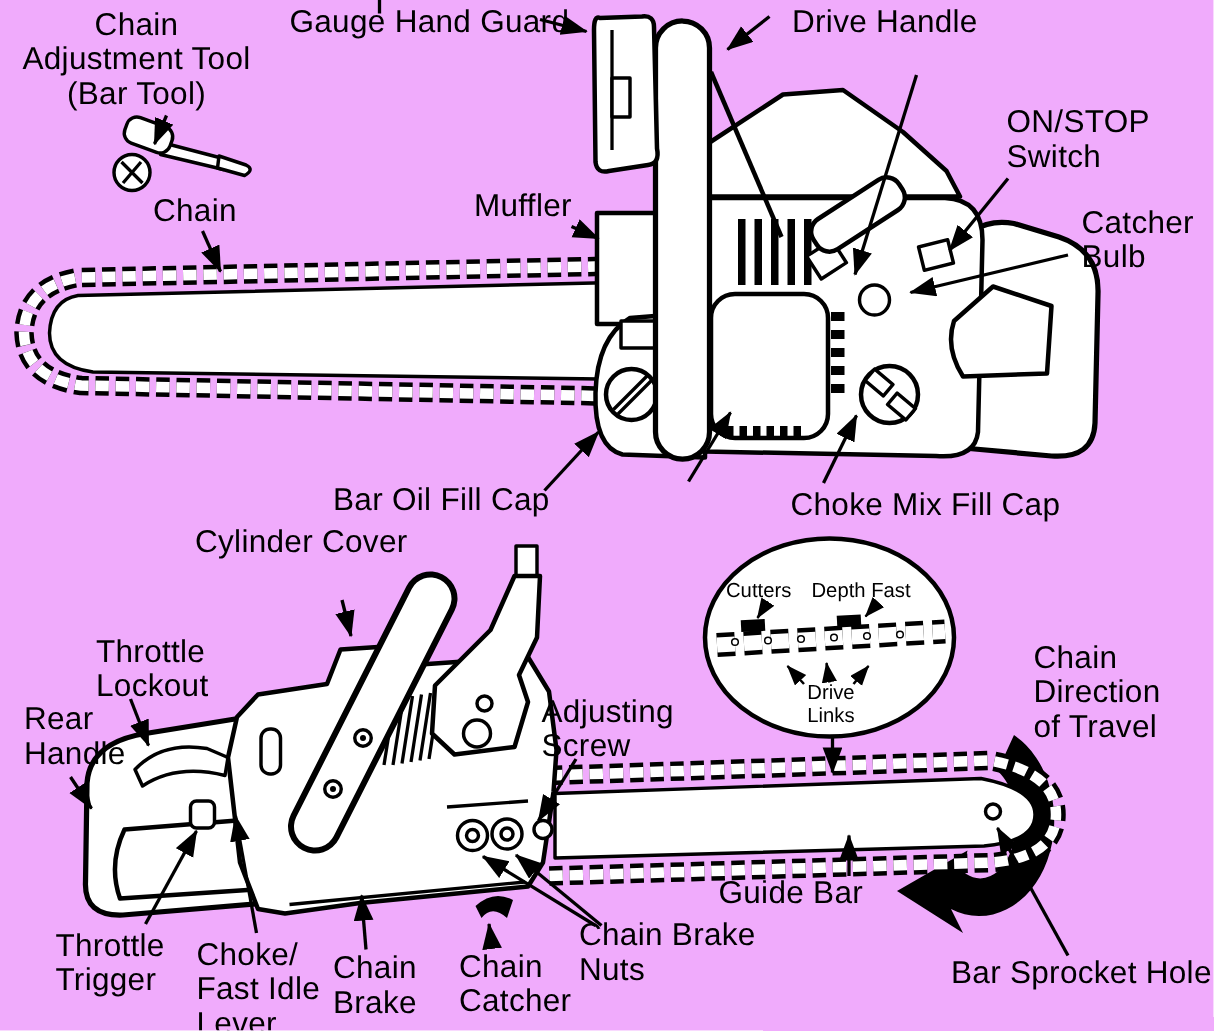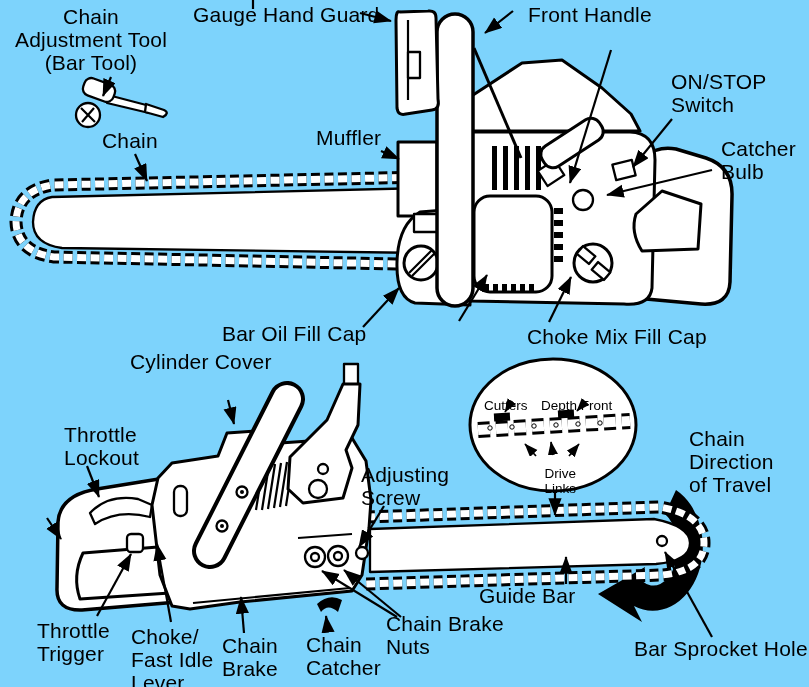--- a/index.html
+++ b/index.html
@@ -1,21 +1,21 @@
 <!DOCTYPE html>
 <html><head>
 <meta charset="utf-8">
 <style>
   html,body{margin:0;padding:0;background:#fff;}
-  .stage{position:relative;width:809px;height:687px;background:#7dd3fc;overflow:hidden;
+  .stage{position:relative;width:809px;height:687px;background:#f0abfc;overflow:hidden;
          font-family:"Liberation Sans",sans-serif;}
   .stage svg{position:absolute;left:0;top:0;}
   .lbl{position:absolute;font:400 21px/23px "Liberation Sans",sans-serif;color:#000;
        white-space:pre-line;letter-spacing:0.2px;}
-  .lbl.small{font:400 13.5px/15px "Liberation Sans",sans-serif;letter-spacing:0;margin-top:12px;}
+  .lbl.small{font:400 13.5px/15px "Liberation Sans",sans-serif;letter-spacing:0;}
   .o {fill:#fff;stroke:#000;stroke-width:3;stroke-linejoin:round;}
   .o2{fill:#fff;stroke:#000;stroke-width:2.3;stroke-linejoin:round;}
   .o4{fill:#fff;stroke:#000;stroke-width:3.5;stroke-linejoin:round;}
   .ln{fill:none;stroke:#000;stroke-width:2.2;}
   .ln3{fill:none;stroke:#000;stroke-width:3;}
   .arr{fill:none;stroke:#000;stroke-width:2.2;marker-end:url(#ah);}
   .arrS{fill:none;stroke:#000;stroke-width:1.7;marker-end:url(#ah);}
   .chB{fill:none;stroke:#000;stroke-width:13;stroke-dasharray:9 4.5;}
   .chW{fill:none;stroke:#fff;stroke-width:7;stroke-dasharray:9 4.5;}
   .blk{fill:#000;stroke:none;}
@@ -214,50 +214,52 @@
     <path d="M401 617 L344 570" class="arr"></path>
     <path d="M566 584 L566 557" class="arr"></path>
     <path d="M712 637 L665 552" class="arr"></path>
   </g>
 </svg>
 
 <div class="lbl" style="left:6px;top:5px;width:170px;text-align:center">Chain
 Adjustment Tool
 (Bar Tool)</div>
 <div class="lbl" style="left:193px;top:3px">Gauge Hand Guard</div>
-<div class="lbl" style="left:528px;top:3px">Front Handle</div>
+<div class="lbl" style="left:528px;top:3px">Drive Handle</div>
 <div class="lbl" style="left:671px;top:70px">ON/STOP
 Switch</div>
 <div class="lbl" style="left:721px;top:137px">Catcher
 Bulb</div>
 <div class="lbl" style="left:102px;top:129px">Chain</div>
 <div class="lbl" style="left:316px;top:126px">Muffler</div>
 <div class="lbl" style="left:222px;top:322px">Bar Oil Fill Cap</div>
 <div class="lbl" style="left:527px;top:325px">Choke Mix Fill Cap</div>
 
 <div class="lbl" style="left:130px;top:350px">Cylinder Cover</div>
 <div class="lbl" style="left:64px;top:423px">Throttle
 Lockout</div>
+<div class="lbl" style="left:16px;top:468px">Rear
+Handle</div>
 <div class="lbl" style="left:361px;top:463px">Adjusting
 Screw</div>
 <div class="lbl" style="left:37px;top:619px">Throttle
 Trigger</div>
 <div class="lbl" style="left:131px;top:625px">Choke/
 Fast Idle
 Lever</div>
 <div class="lbl" style="left:222px;top:634px">Chain
 Brake</div>
 <div class="lbl" style="left:306px;top:633px">Chain
 Catcher</div>
 <div class="lbl" style="left:386px;top:612px">Chain Brake
 Nuts</div>
 <div class="lbl" style="left:479px;top:584px">Guide Bar</div>
 <div class="lbl" style="left:634px;top:637px">Bar Sprocket Hole</div>
 <div class="lbl" style="left:689px;top:427px">Chain
 Direction
 of Travel</div>
 
 <div class="lbl small" style="left:484px;top:386px">Cutters</div>
-<div class="lbl small" style="left:541px;top:386px">Depth Front</div>
-<div class="lbl small" style="left:532px;top:454px;width:44px;text-align:right">Drive
+<div class="lbl small" style="left:541px;top:386px">Depth Fast</div>
+<div class="lbl small" style="left:532px;top:454px;width:44px;text-align:center">Drive
 Links</div>
 
 </div>
 
 </body></html>

